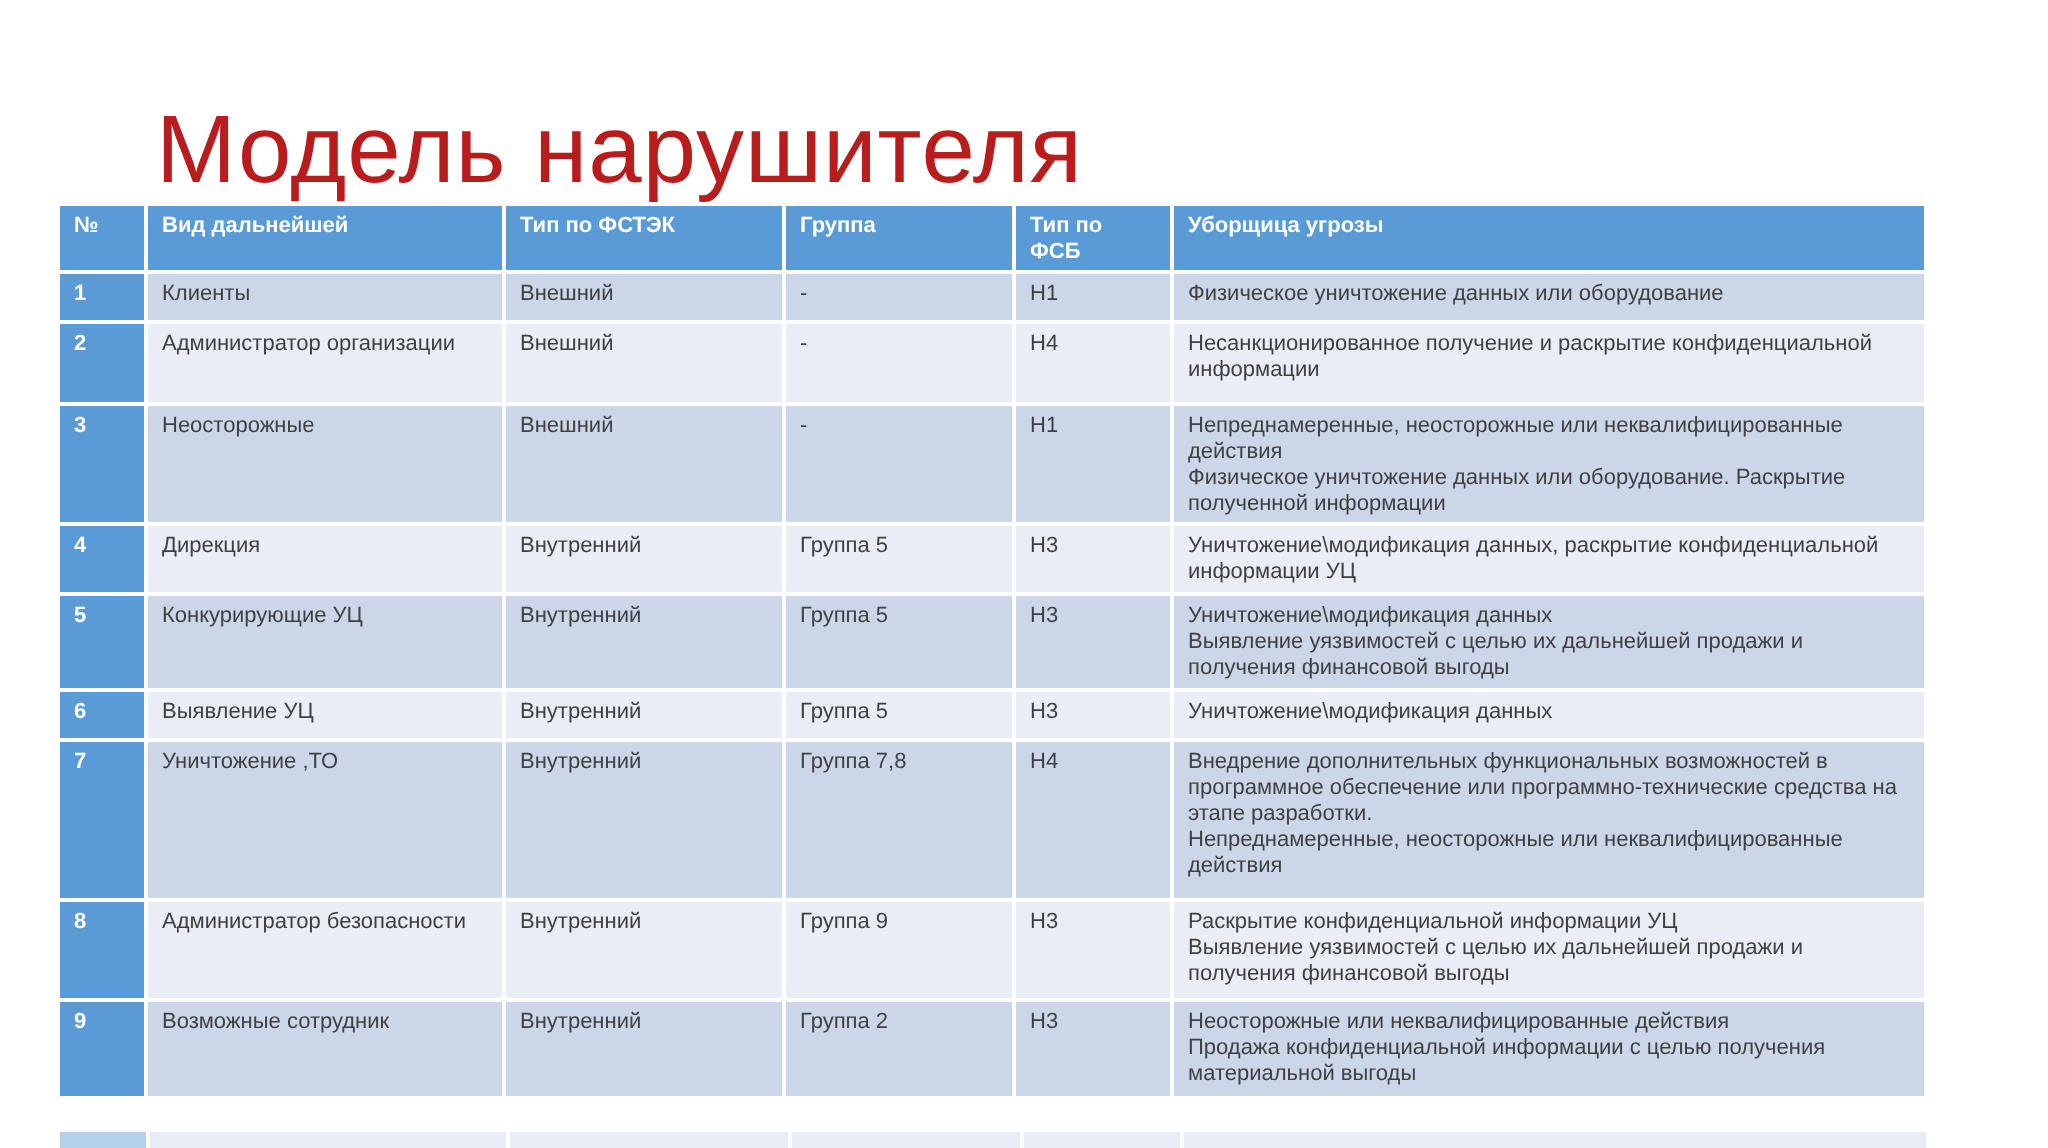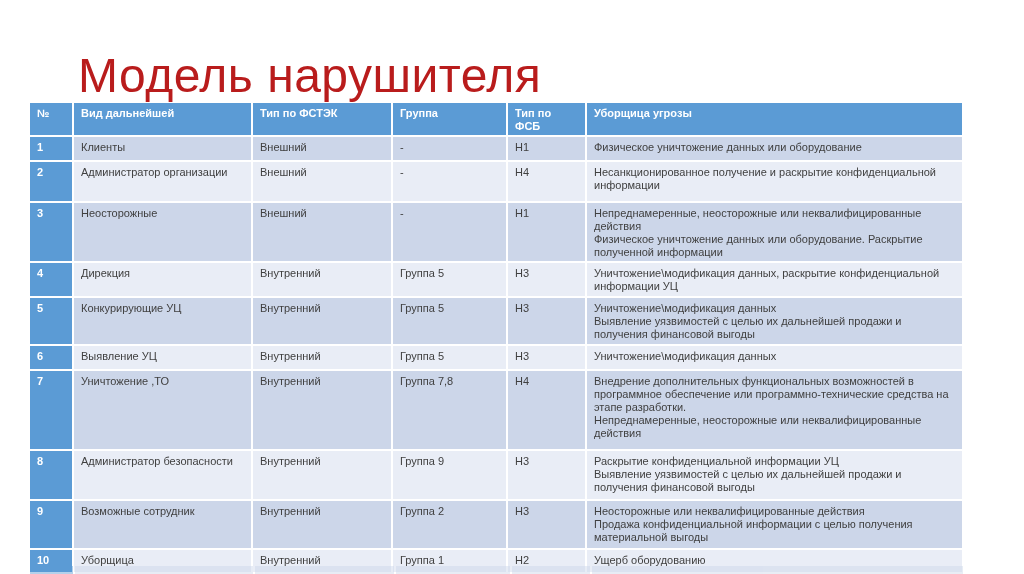--- a/index.html
+++ b/index.html
@@ -168,28 +168,20 @@
       </tr>
       <tr style="height:49px">
         <td class="num">9</td>
         <td>Возможные сотрудник</td>
         <td>Внутренний</td>
         <td>Группа 2</td>
         <td>Н3</td>
         <td class="threats">Неосторожные или неквалифицированные действия
 Продажа конфиденциальной информации с целью получения материальной выгоды</td>
       </tr>
-      <tr style="height:24px">
-        <td class="num">10</td>
-        <td>Уборщица</td>
-        <td>Внутренний</td>
-        <td>Группа 1</td>
-        <td>Н2</td>
-        <td class="threats">Ущерб оборудованию</td>
-      </tr>
     </tbody>
   </table>
 </div>
 
 <div class="partial-row">
   <div class="pcell pnum" style="width:43px"></div>
   <div class="pcell" style="width:179px"></div>
   <div class="pcell" style="width:140px"></div>
   <div class="pcell" style="width:115px"></div>
   <div class="pcell" style="width:79px"></div>

